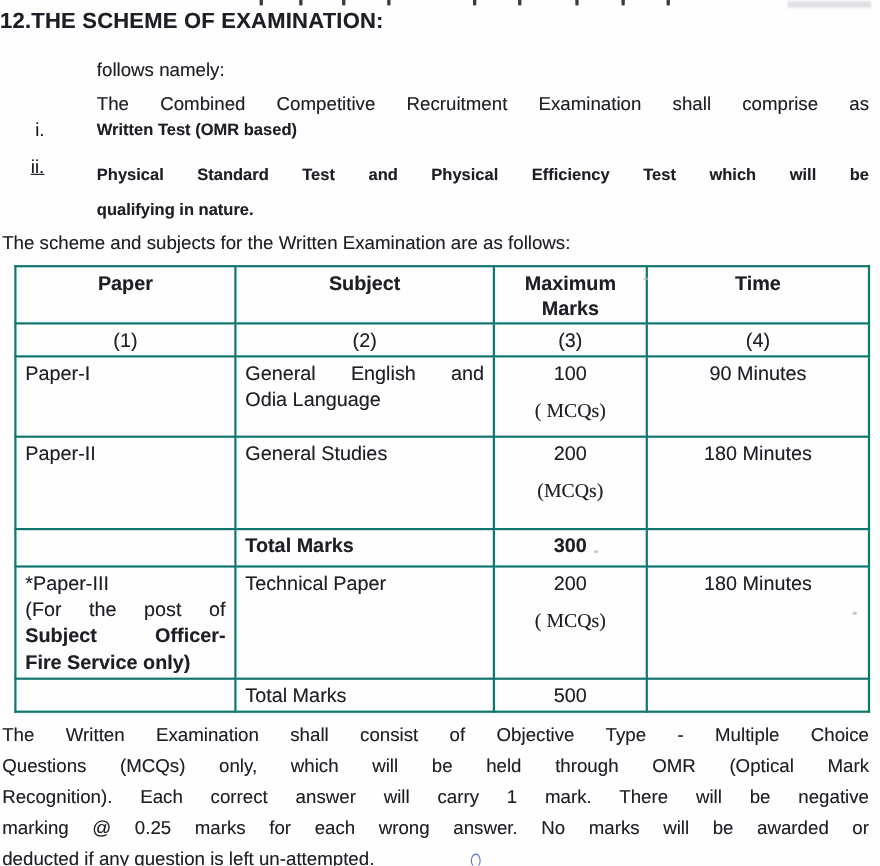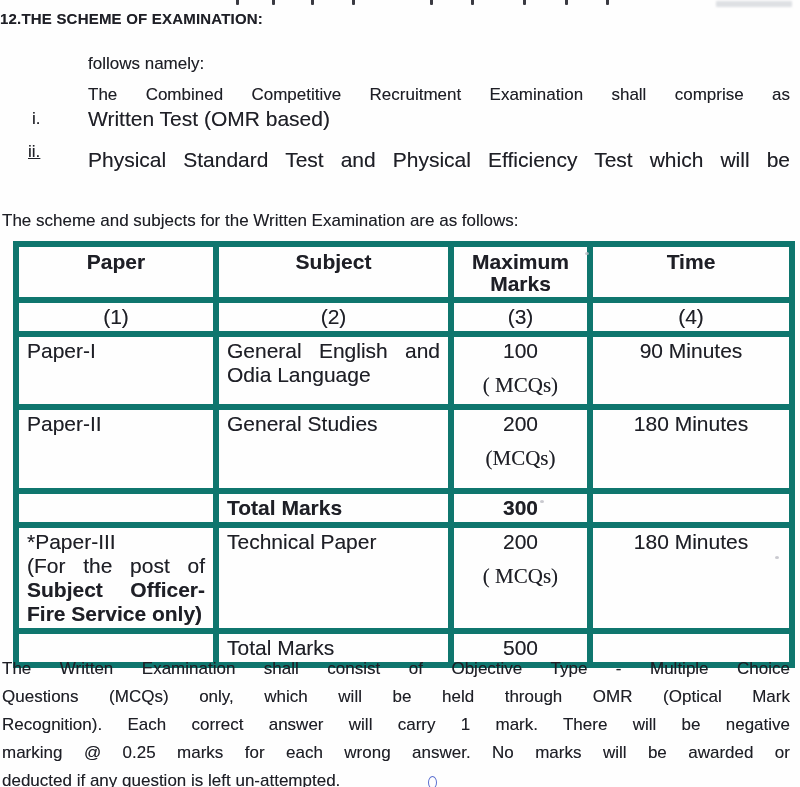--- a/index.html
+++ b/index.html
@@ -32,21 +32,21 @@
     height: 6px;
     background: #d4d6db;
     opacity: 0.75;
     filter: blur(1px);
   }
 
   .heading {
     position: absolute;
     top: 6px;
     left: 0;
-    font-size: 15px;
+    font-size: 20px;
     font-weight: bold;
     letter-spacing: 0.2px;
     line-height: 26px;
   }
 
   .block { position: absolute; font-size: 17px; }
   .intro   { top: 48px;  left: 88px; width: 702px; line-height: 31px; }
   .closing { top: 655px; left: 2px;  width: 788px; line-height: 28px; }
 
   .ln { display: block; }
@@ -56,22 +56,23 @@
     position: absolute;
     font-size: 17px;
     line-height: 31px;
   }
   .m1 { top: 103px; left: 32px; }
   .m2 { top: 136px; left: 28px; text-decoration: underline; }
   .li-text {
     position: absolute;
     left: 88px;
     width: 702px;
-    font-size: 21px;
+    font-size: 15px;
     line-height: 31px;
+    font-weight: bold;
   }
   .t1 { top: 103px; }
   .t2 { top: 144px; }
 
   .table-intro {
     position: absolute;
     top: 205px;
     left: 2px;
     font-size: 17px;
     line-height: 31px;
@@ -80,23 +81,23 @@
 
   table.exam-table {
     position: absolute;
     top: 241px;
     left: 13px;
     width: 776px;
     border-collapse: collapse;
     table-layout: fixed;
   }
   .exam-table th, .exam-table td {
-    border: 6px solid #0f766e;
+    border: 2px solid #0f766e;
     vertical-align: top;
-    font-size: 21px;
+    font-size: 18px;
     padding: 2px 8px;
     line-height: 24px;
     overflow: hidden;
   }
   .exam-table th {
     font-weight: bold;
     text-align: center;
     line-height: 22px;
     padding-top: 4px;
   }
@@ -157,20 +158,21 @@
   </div>
 
   <div class="li-marker m1">i.</div>
   <div class="li-text t1">
     <span class="ln">Written Test (OMR based)</span>
   </div>
 
   <div class="li-marker m2">ii.</div>
   <div class="li-text t2">
     <span class="ln jl">Physical Standard Test and Physical Efficiency Test which will be</span>
+    <span class="ln">qualifying in nature.</span>
   </div>
 
   <div class="table-intro">The scheme and subjects for the Written Examination are as follows:</div>
 
   <table class="exam-table">
     <colgroup>
       <col style="width:200px">
       <col style="width:235px">
       <col style="width:139px">
       <col style="width:202px">

